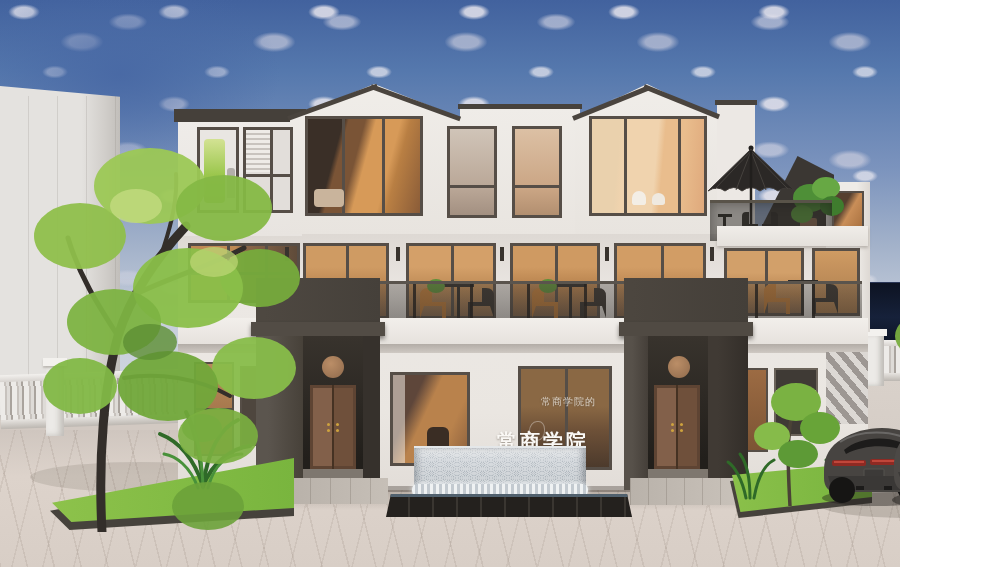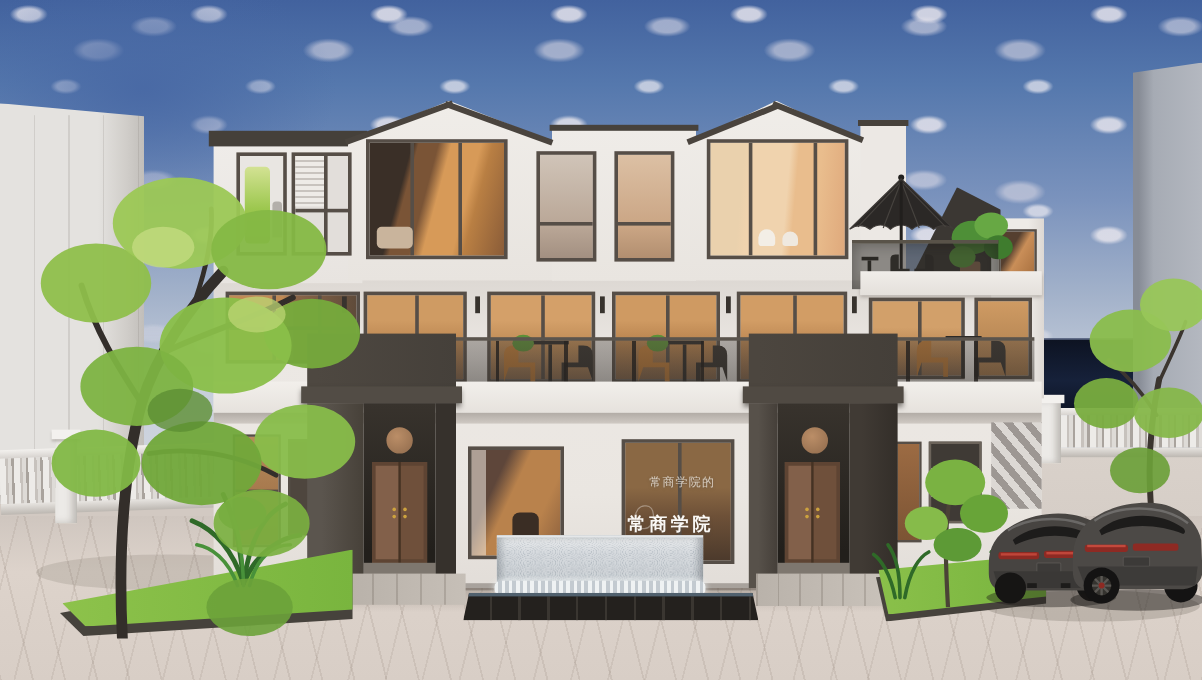--- a/index.html
+++ b/index.html
@@ -1,16 +1,16 @@
 <!DOCTYPE html>
 <html><head>
 <meta charset="utf-8">
 <style>
   html,body{margin:0;padding:0;background:#ffffff;font-family:"Liberation Sans",sans-serif;}
-  #scene{position:relative;width:1002px;height:567px;overflow:hidden;background:#737373;box-shadow:inset 0 0 0 2px #fff;}
+  #scene{position:relative;width:900px;height:567px;overflow:hidden;background:#737373;box-shadow:inset 0 0 0 2px #fff;}
   .abs{position:absolute;}
   .trim{position:absolute;height:5px;background:#4a443e;transform-origin:left center;}
   .wf{position:absolute;border:3px solid #564e47;box-sizing:border-box;overflow:hidden;}
   .mv{position:absolute;top:0;bottom:0;width:3px;background:#564e47;}
   .mh{position:absolute;left:0;right:0;height:3px;background:#564e47;}
   .mark{position:absolute;width:4px;height:14px;background:#38332e;}
   .fence .ftop{height:7px;background:linear-gradient(#f3f1ee,#d7d3cf);}
   .fence .fbal{background:repeating-linear-gradient(90deg,#edebe8 0 5px,#c7c2bd 5px 7px,#dedbd7 7px 10px,#a9a39d 10px 12px);}
   .fence .fbot{height:9px;background:linear-gradient(#e7e4e0,#bcb7b1);}
   .sign{color:#faf8f5;font-weight:bold;text-shadow:0 1px 2px rgba(90,78,66,.55);white-space:nowrap;}
@@ -191,21 +191,21 @@
     <div class="wf" style="left:240px;top:366px;width:30px;height:80px;border-width:2px;background:#4e463e;"></div>
     <div class="wf" style="left:390px;top:372px;width:80px;height:94px;background:linear-gradient(115deg,#5e463a 0 28%,#b9824c 44% 72%,#8a5f3d);">
       <div class="abs" style="left:0;top:0;width:12px;height:88px;background:rgba(240,233,224,.55);"></div>
       <div class="abs" style="left:34px;top:52px;width:22px;height:30px;background:#3a2d24;border-radius:6px 6px 0 0;"></div>
     </div>
     <div class="wf" style="left:518px;top:366px;width:94px;height:104px;background:linear-gradient(180deg,#8a6844 0 38%,#6e5138 62%,#4c3a2c);">
       <div class="mv" style="left:44px;"></div>
       <div class="abs sign" style="left:20px;top:26px;font-size:10px;letter-spacing:1px;color:rgba(238,233,226,.78);font-weight:normal;">常商学院的</div>
       <div class="abs" style="left:8px;top:52px;width:14px;height:18px;border:1px solid rgba(255,255,255,.35);border-radius:50% 40% 50% 40%;"></div>
     </div>
-    <div class="abs sign" style="left:523px;top:428px;font-size:15px;letter-spacing:3px;">常商学院</div>
+    <div class="abs sign" style="left:497px;top:428px;font-size:20px;letter-spacing:3px;">常商学院</div>
     <div class="wf" style="left:746px;top:368px;width:22px;height:84px;border-width:2px;background:linear-gradient(180deg,#9c6b43,#7c5434);"></div>
     <div class="wf" style="left:774px;top:368px;width:44px;height:68px;border-width:2px;border-color:#6b635a;background:#3f3a35;">
       <div class="mh" style="top:20px;height:2px;background:#cfcac4;"></div>
       <div class="mh" style="top:42px;height:2px;background:#cfcac4;"></div>
     </div>
     <div class="abs" style="left:826px;top:352px;width:42px;height:72px;background:repeating-linear-gradient(50deg,#dcd8d4 0 6px,#9d9793 6px 12px);"></div>
     <div class="abs" style="left:178px;top:486px;width:690px;height:6px;background:rgba(60,52,45,.35);"></div>
     <div class="abs" style="left:178px;top:490px;width:690px;height:20px;background:linear-gradient(180deg,rgba(80,70,60,.28),rgba(80,70,60,0));"></div>
 
     <div class="abs" style="left:256px;top:278px;width:124px;height:212px;">

